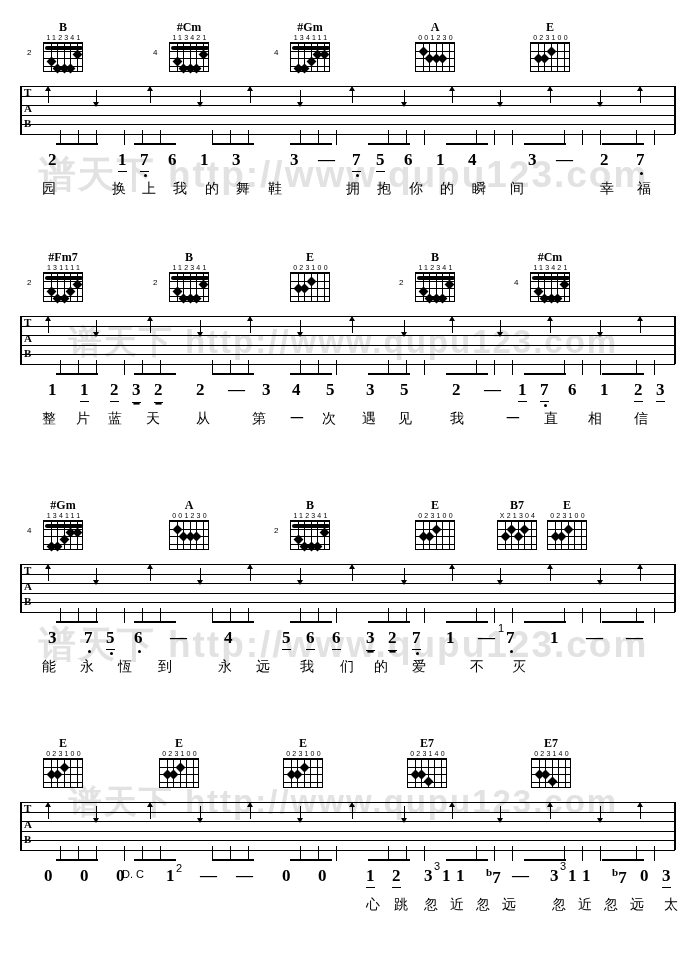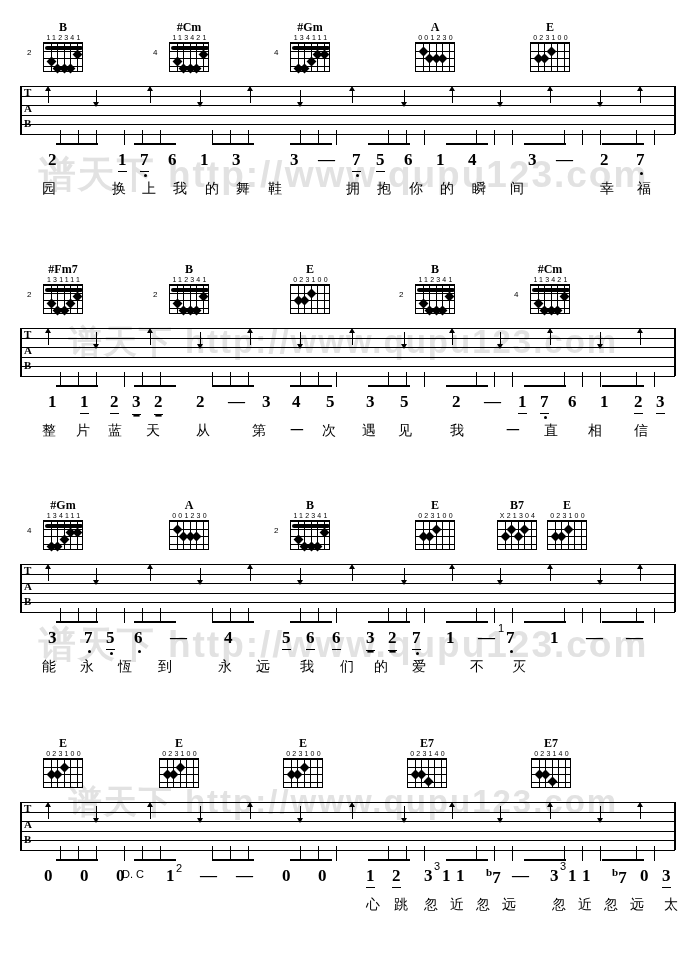--- a/index.html
+++ b/index.html
@@ -304,21 +304,21 @@
           <span class="ly" style="left:346px;top:2px;">拥</span>
           <span class="ly" style="left:377px;top:2px;">抱</span>
           <span class="ly" style="left:409px;top:2px;">你</span>
           <span class="ly" style="left:440px;top:2px;">的</span>
           <span class="ly" style="left:472px;top:2px;">瞬</span>
           <span class="ly" style="left:510px;top:2px;">间</span>
           <span class="ly" style="left:600px;top:2px;">幸</span>
           <span class="ly" style="left:637px;top:2px;">福</span>
         </div>
       </div>
-      <div class="system" style="top:264px">
+      <div class="system" style="top:252px">
         <div class="chords">
           <div class="chord" style="left:36px">
             <div class="cname">#Fm7</div>
             <div class="fingers">131111</div>
             <div style="position:relative;">
               <span class="fretnum">2</span>
               <div class="grid">
                 <div class="v" style="left:6.5px"></div>
                 <div class="v" style="left:13px"></div>
                 <div class="v" style="left:19.5px"></div>

